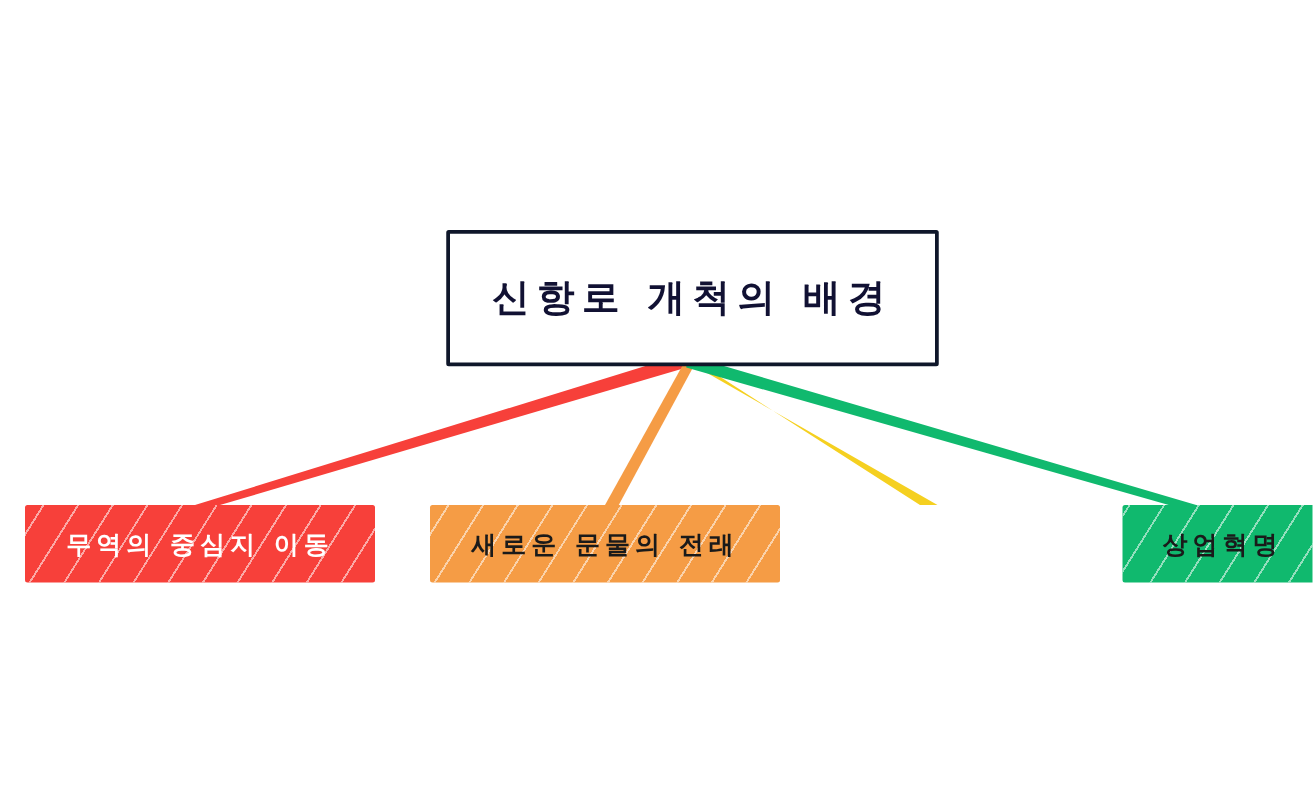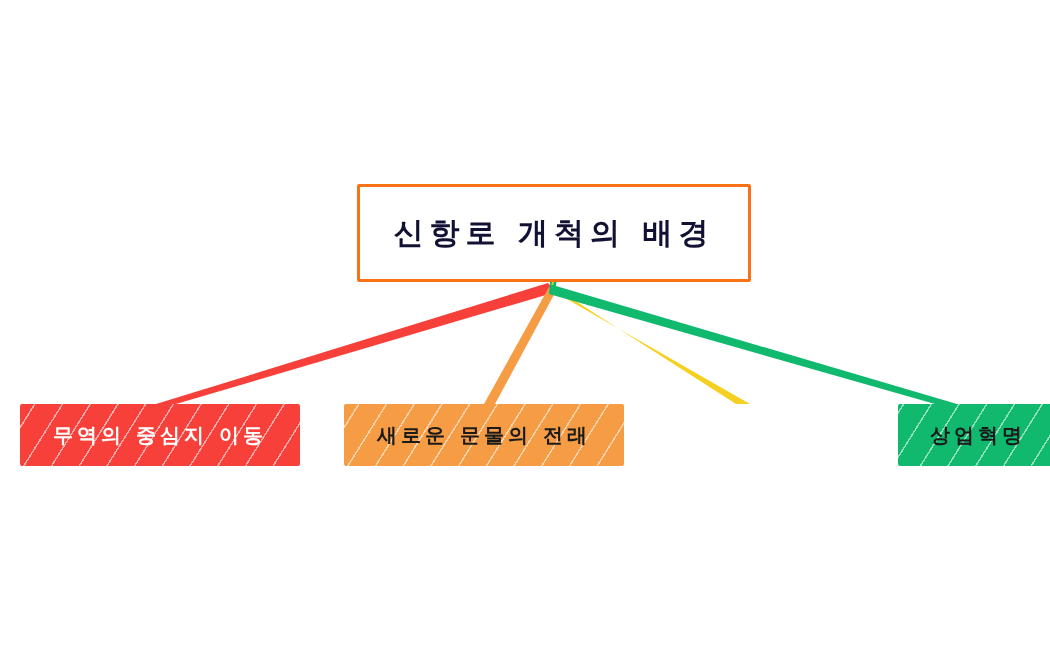--- a/index.html
+++ b/index.html
@@ -22,23 +22,23 @@
     svg.connectors {
       position: absolute;
       left: 0; top: 0;
       width: 1050px; height: 649px;
     }
     .root-box {
       position: absolute;
       left: 357px;
       top: 184px;
       width: 394px;
-      height: 98px;
+      height: 109px;
       box-sizing: border-box;
-      border: 3px solid #f97316;
+      border: 3px solid #0f172a;
       background: #ffffff;
       display: flex;
       align-items: center;
       justify-content: center;
       border-radius: 2px;
     }
     .root-title {
       font-size: 30px;
       font-weight: bold;
       color: #111133;

